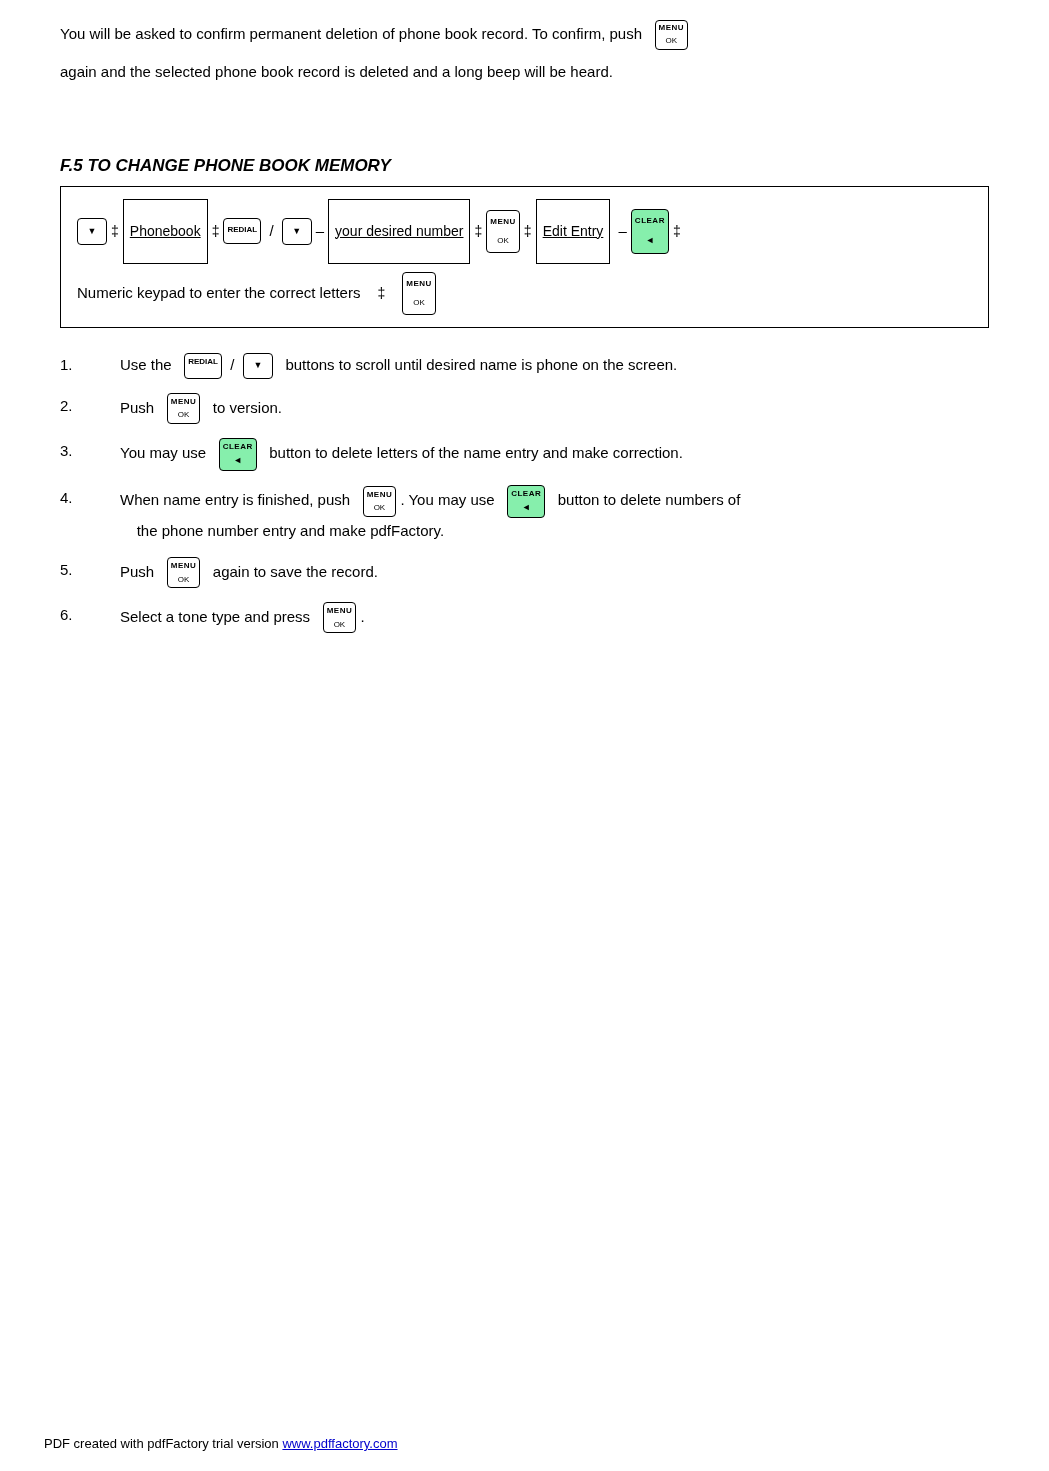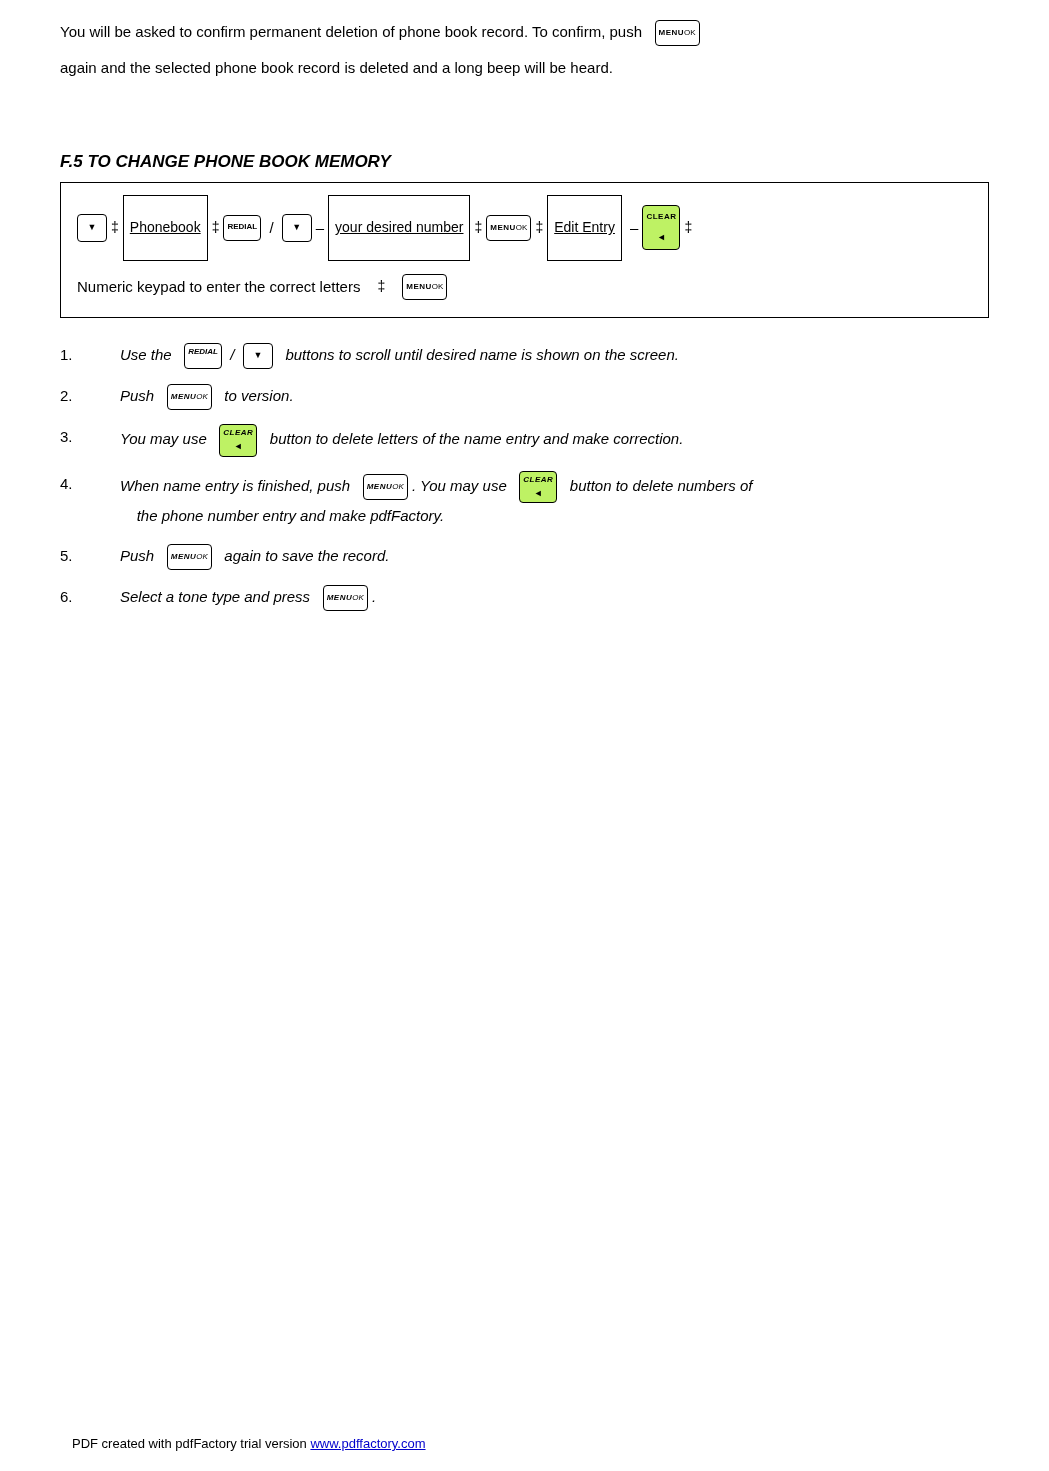--- a/index.html
+++ b/index.html
@@ -73,44 +73,43 @@
     }
 
     .step-num {
       min-width: 60px;
       font-size: 15px;
     }
 
     .step-content {
       flex: 1;
       font-size: 15px;
-      font-style: italic;
     }
 
     .step-content .indent-line {
       margin-top: 0;
       padding-left: 0;
     }
 
     .footer {
       position: absolute;
       bottom: 20px;
-      left: 72px;
+      left: 44px;
       font-size: 13px;
       color: #000;
     }
 
     .footer a {
       color: #0000cc;
       text-decoration: underline;
     }
 
     .menu-btn-inline {
       display: inline-flex;
-      flex-direction: row;
+      flex-direction: column;
       align-items: center;
       border: 1.5px solid #000;
       border-radius: 4px;
       padding: 1px 3px;
       vertical-align: middle;
       min-width: 32px;
       min-height: 26px;
       background: #fff;
     }
 
@@ -121,21 +120,21 @@
       display: inline-flex;
       flex-direction: column;
       align-items: center;
       justify-content: center;
       border: 1.5px solid #000;
       border-radius: 4px;
       padding: 1px 3px;
       vertical-align: middle;
       min-width: 38px;
       min-height: 26px;
-      background: #bef264;
+      background: #86efac;
     }
 
     .clear-btn-inline .t { font-size: 8px; font-weight: bold; letter-spacing: 0.5px; }
     .clear-btn-inline .b { font-size: 9px; }
 
     .nav-btn-inline {
       display: inline-flex;
       align-items: center;
       justify-content: center;
       border: 1.5px solid #000;
@@ -256,21 +255,21 @@
     <span class="step-num">1.</span>
     <span class="step-content">
       <span>Use the</span>
       &nbsp;
       <span class="redial-btn-inline">
         <span class="t">REDIAL</span>
       </span>
       &nbsp;<span>/</span>&nbsp;
       <span class="nav-btn-inline">▼</span>
       &nbsp;
-      <span>buttons to scroll until desired name is shown on the screen.</span>
+      <span>buttons to scroll until desired name is phone on the screen.</span>
     </span>
   </li>
 
   <li class="step-item">
     <span class="step-num">2.</span>
     <span class="step-content">
       <span>Push</span>
       &nbsp;
       <span class="menu-btn-inline">
         <span class="t">MENU</span>

